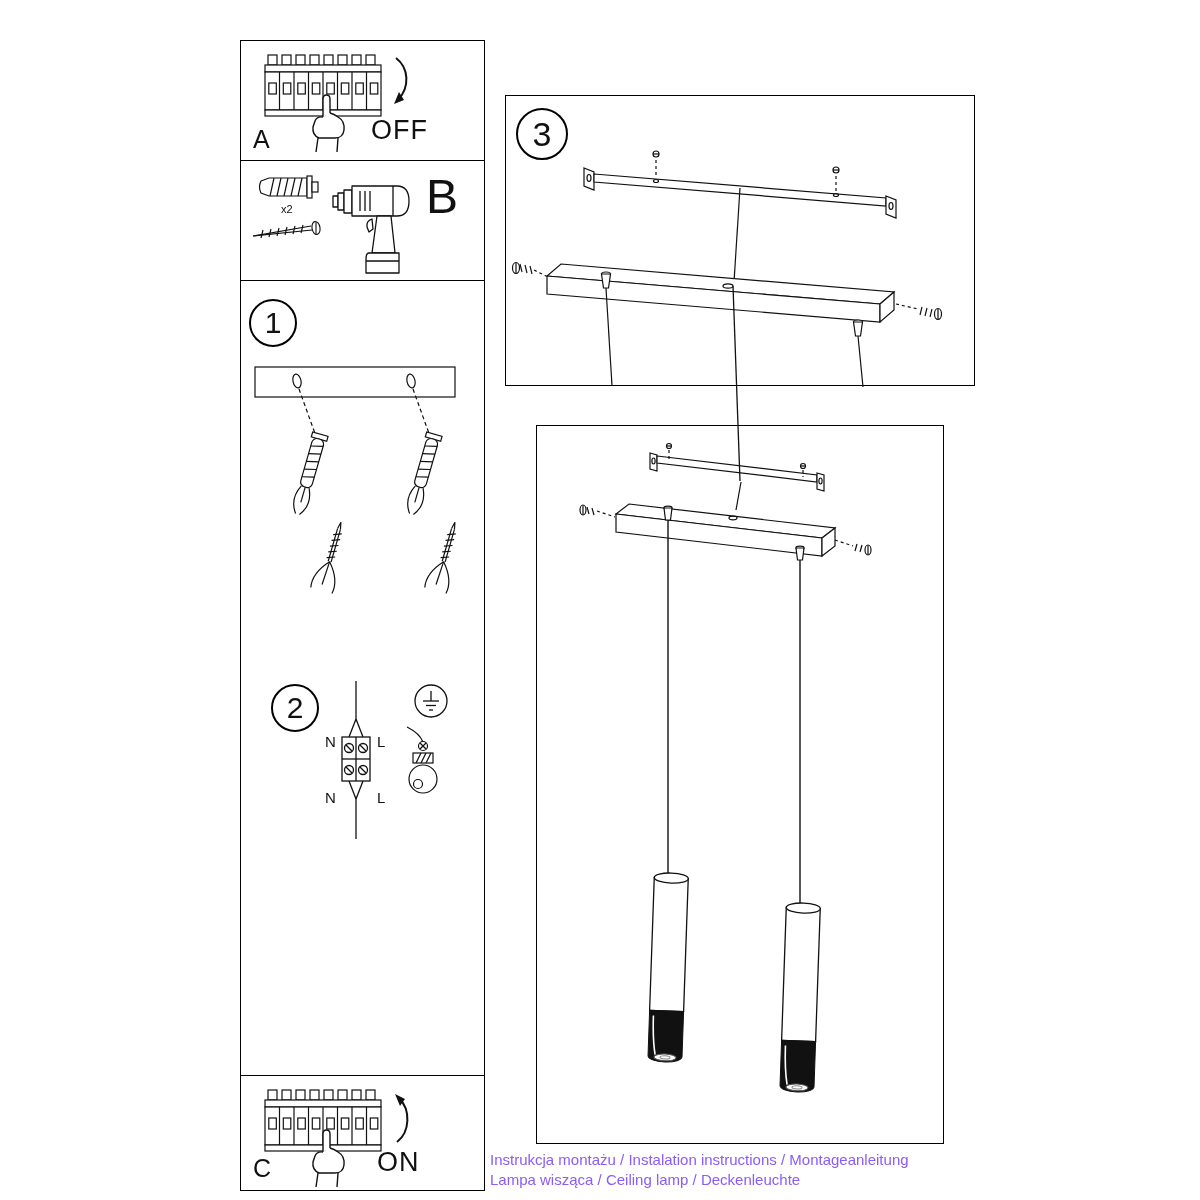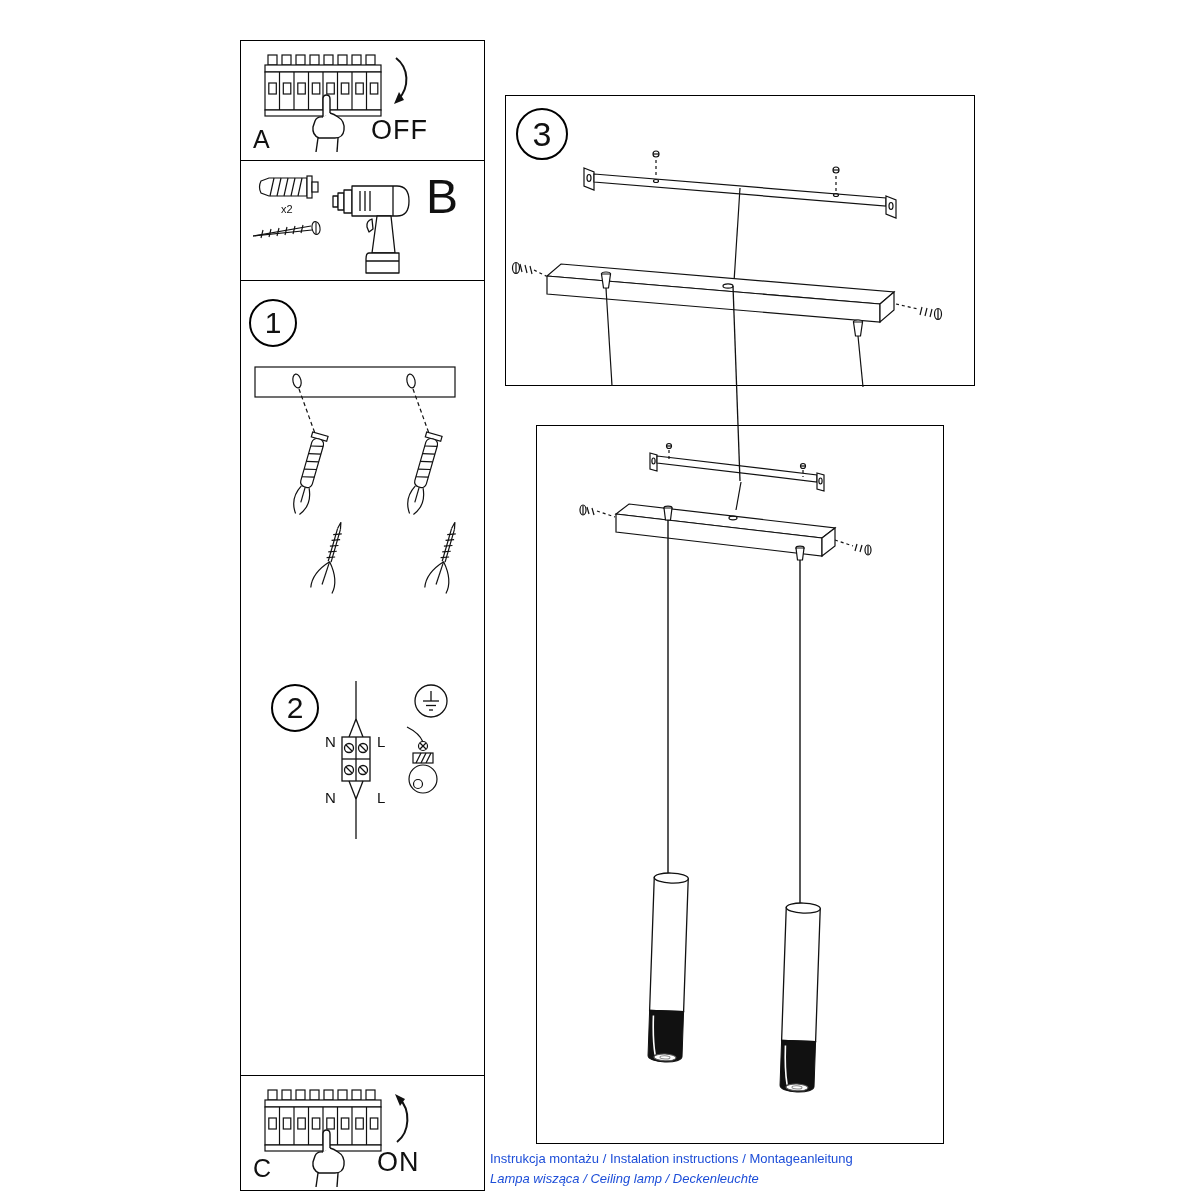--- a/index.html
+++ b/index.html
@@ -7,21 +7,21 @@
   .page{position:relative;width:1200px;height:1200px;background:#fff;overflow:hidden;}
   .panel{position:absolute;border:1.5px solid #000;background:#fff;box-sizing:border-box;}
   .step-circle{position:absolute;border:2px solid #000;border-radius:50%;
     display:flex;align-items:center;justify-content:center;background:#fff;
     font-size:30px;line-height:1;}
   .letter{position:absolute;font-size:25px;}
   .big-letter{position:absolute;font-size:48px;}
   .state-label{position:absolute;font-size:27px;font-weight:400;letter-spacing:1px;}
   .tiny-label{position:absolute;font-size:11px;}
   .nl-label{position:absolute;font-size:15px;}
-  .footer-line{position:absolute;font-size:13px;color:#1d4ed8;white-space:nowrap;}
+  .footer-line{position:absolute;font-size:15px;color:#8b5cf6;white-space:nowrap;}
   svg{display:block;position:absolute;overflow:visible;}
   .overlay{left:0;top:0;pointer-events:none;z-index:5;}
 </style>
 </head>
 <body>
 
 <div class="page">
 
   <div class="panel" style="left:240px;top:40px;width:245px;height:121px;">
     <svg style="left:22px;top:12px;" width="120" height="100" viewBox="0 0 120 100">
@@ -412,15 +412,15 @@
         <ellipse cx="263" cy="661.5" rx="5" ry="1.6" fill="none" stroke="#888" stroke-width="1"></ellipse>
       </g>
     </svg>
   </div>
 
   <svg class="overlay" width="1200" height="1200" viewBox="0 0 1200 1200">
     <line x1="733" y1="286" x2="740" y2="481" stroke="#111" stroke-width="1.3"></line>
   </svg>
 
   <span class="footer-line" style="left:490px;top:1151px;">Instrukcja montażu / Instalation instructions / Montageanleitung</span>
-  <span class="footer-line" style="left:490px;top:1171px;font-style:italic;">Lampa wisząca / Ceiling lamp / Deckenleuchte</span>
+  <span class="footer-line" style="left:490px;top:1171px;">Lampa wisząca / Ceiling lamp / Deckenleuchte</span>
 
 </div>
 
 </body></html>

